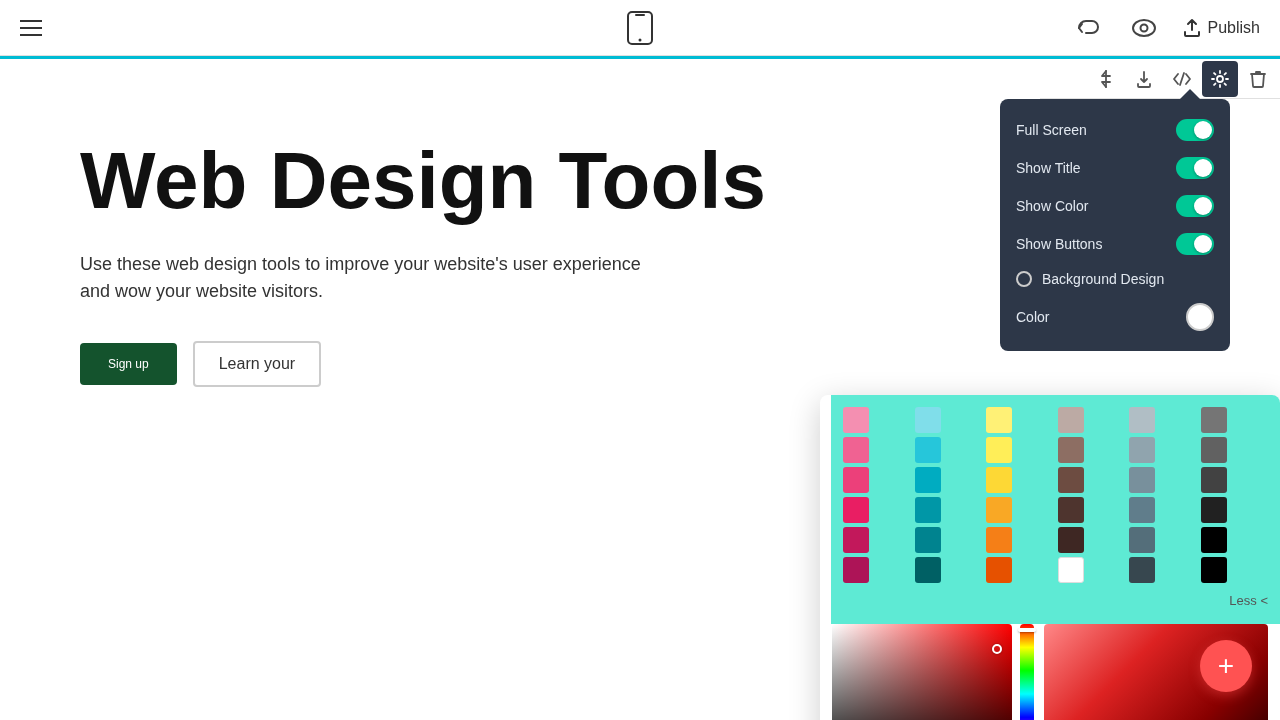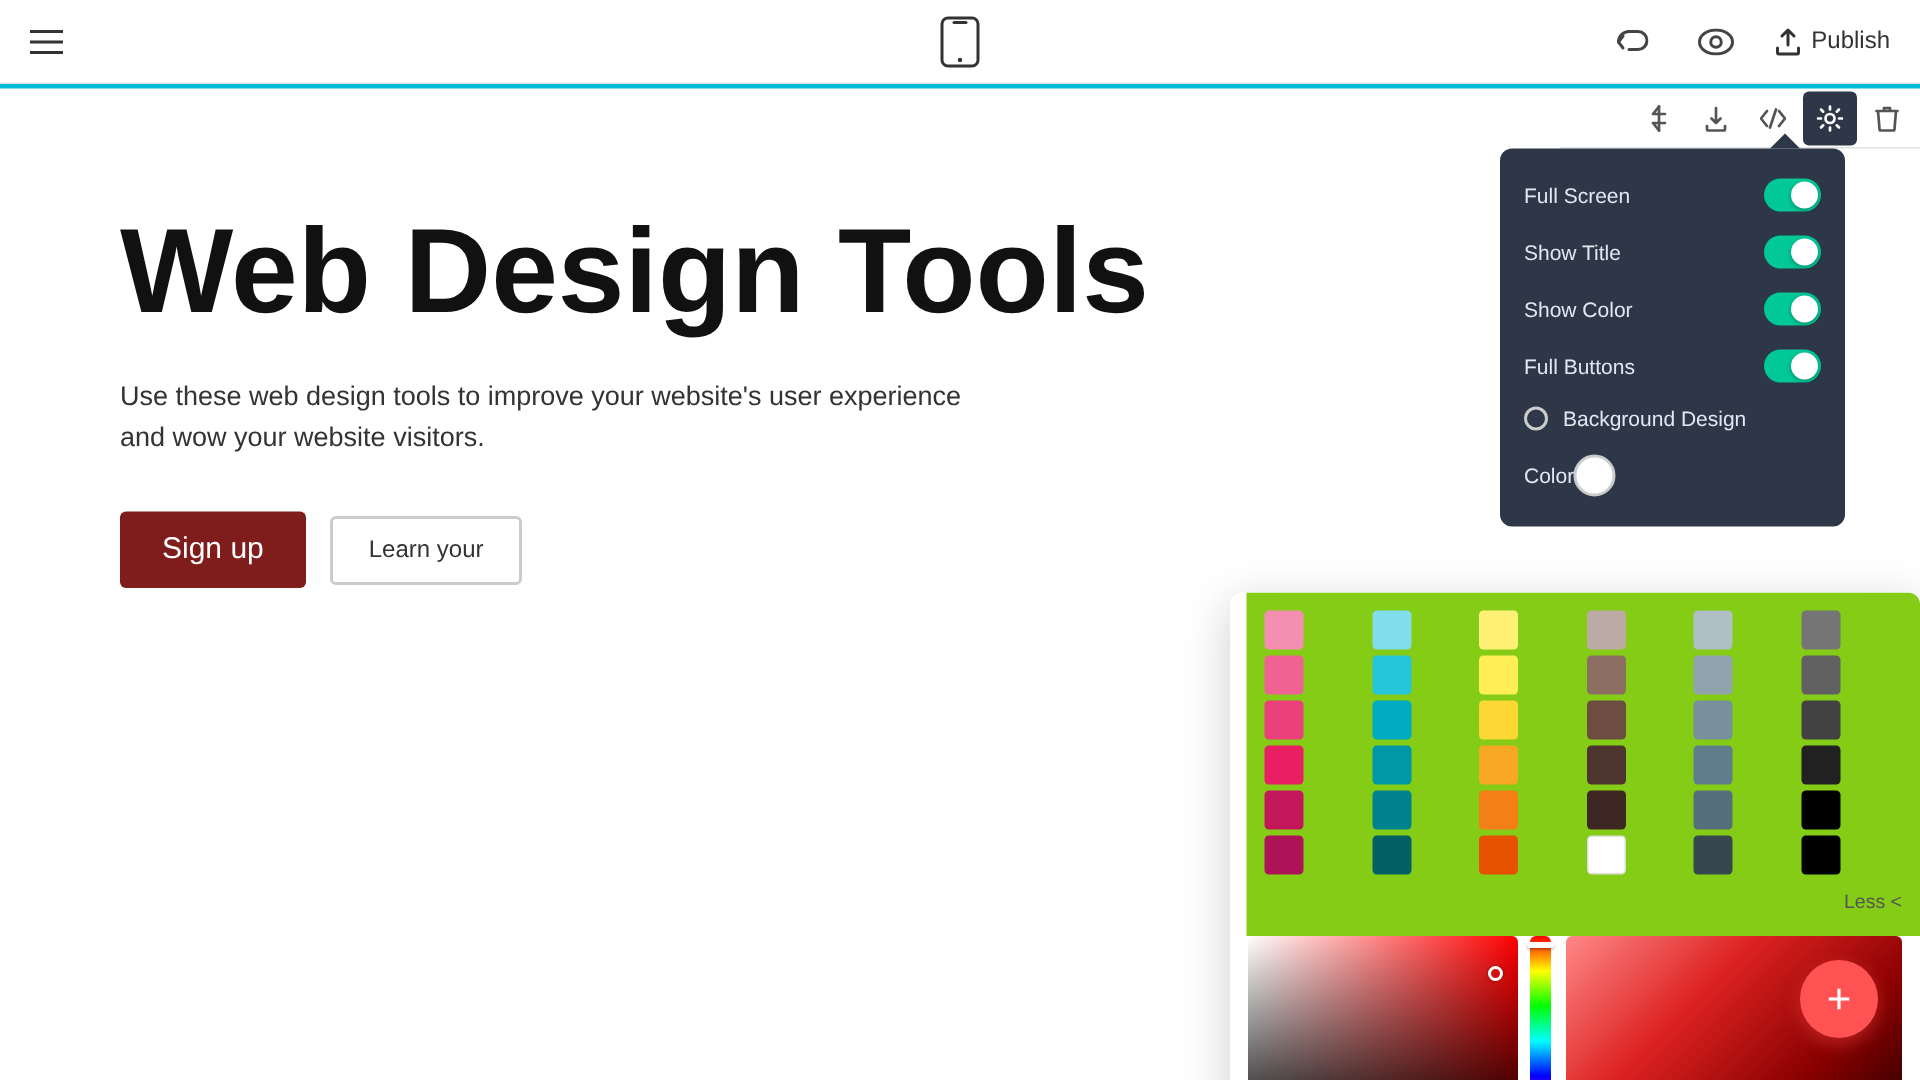--- a/index.html
+++ b/index.html
@@ -83,25 +83,25 @@
     }
     #main-content p {
       font-size: 18px;
       color: #333;
       max-width: 580px;
       line-height: 1.5;
       margin-bottom: 36px;
     }
     .btn-group { display: flex; gap: 16px; align-items: center; }
     .btn-signup {
-      background: #7f1d1d;
+      background: #14532d;
       color: #fff;
       border: none;
       padding: 14px 28px;
-      font-size: 20px;
+      font-size: 12px;
       font-weight: 500;
       border-radius: 4px;
       cursor: pointer;
     }
     .btn-learn {
       background: transparent;
       color: #333;
       border: 2px solid #ccc;
       padding: 12px 24px;
       font-size: 16px;
@@ -188,20 +188,21 @@
       content: '';
       width: 6px; height: 6px;
       border-radius: 50%;
       background: #fff;
     }
 
     
     .color-row {
       display: flex;
       align-items: center;
+      justify-content: space-between;
       padding: 8px 16px;
       font-size: 14px;
       color: #e2e8f0;
     }
     .color-swatch {
       width: 28px; height: 28px;
       border-radius: 50%;
       background: #fff;
       border: 2px solid #ccc;
       cursor: pointer;
@@ -217,21 +218,21 @@
       border-radius: 8px;
       box-shadow: 0 8px 32px rgba(0,0,0,0.2);
       z-index: 300;
       padding: 0;
       overflow: hidden;
     }
 
     
     #swatches-area {
       padding: 12px;
-      background: #84cc16;
+      background: #5eead4;
       margin-left: 11px;
     }
     .less-btn {
       text-align: right;
       color: #555;
       font-size: 13px;
       cursor: pointer;
       padding: 4px 0;
     }
 
@@ -365,21 +366,21 @@
     </div>
   </div>
   <div class="settings-row">
     <span class="settings-row-label">Show Color</span>
     <div class="toggle">
       <div class="toggle-track"></div>
       <div class="toggle-thumb"></div>
     </div>
   </div>
   <div class="settings-row">
-    <span class="settings-row-label">Full Buttons</span>
+    <span class="settings-row-label">Show Buttons</span>
     <div class="toggle">
       <div class="toggle-track"></div>
       <div class="toggle-thumb"></div>
     </div>
   </div>
 
   <div class="radio-row">
     <div class="radio-circle"></div>
     <span>Background Design</span>
   </div>

